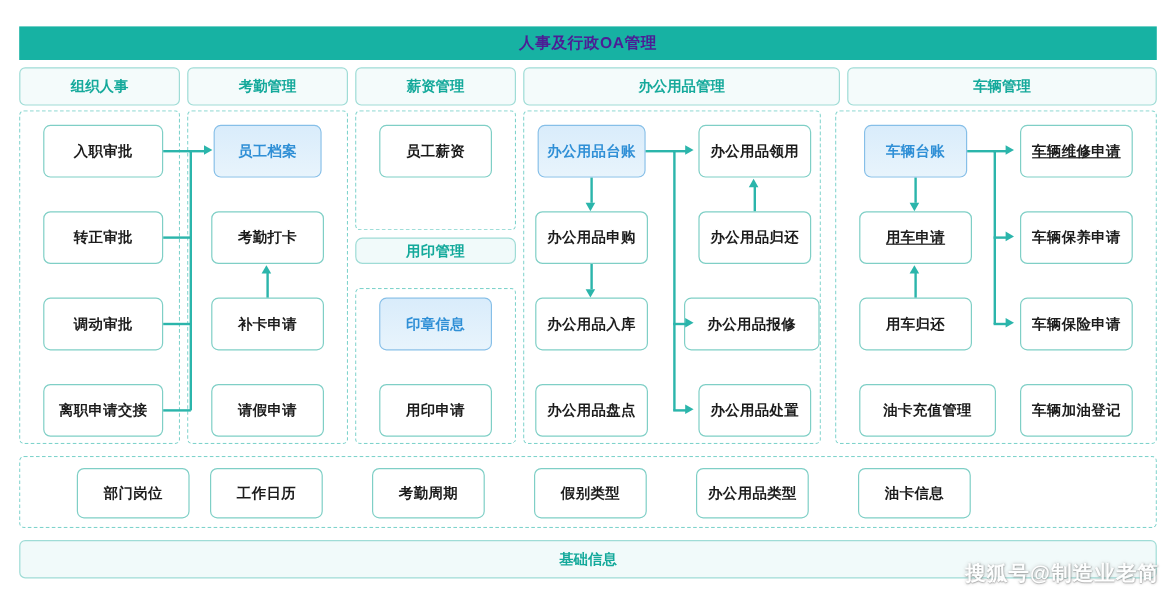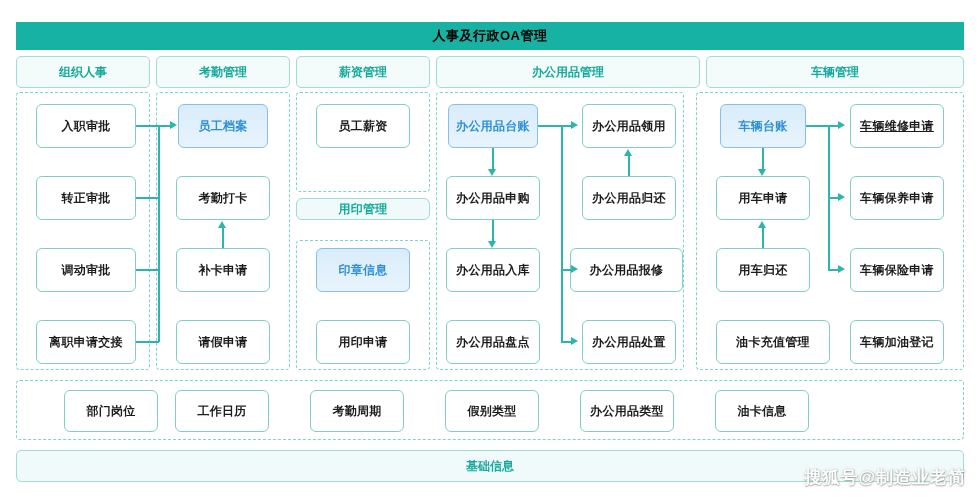--- a/index.html
+++ b/index.html
@@ -26,21 +26,21 @@
     position: absolute;
     left: 16px;
     top: 22px;
     width: 948px;
     height: 28px;
     background: #17b2a3;
     border-radius: 0;
     display: flex;
     align-items: center;
     justify-content: center;
-    color: #000000;
+    color: #4c1d95;
     font-size: 13px;
     font-weight: bold;
     letter-spacing: 0.5px;
   }
 
   
   .tab-row {
     position: absolute;
     left: 16px;
     top: 56px;
@@ -283,21 +283,21 @@
   <div class="arrow right" style="left:571px;top:265px;"></div>
   <div class="ln h" style="left:561px;top:341px;width:12px;"></div>
   <div class="arrow right" style="left:571px;top:337px;"></div>
 
   <div class="ln v" style="left:628px;top:155px;height:21px;"></div>
   <div class="arrow up" style="left:624px;top:149px;"></div>
 
   <div class="node hl" style="left:720px;top:104px;width:86px;height:44px;">
       <span>车辆台账</span>
     </div>
-  <div class="node" style="left:716px;top:176px;width:94px;height:44px;">
+  <div class="node" style="left:716px;top:176px;width:94px;height:44px;text-decoration:underline;">
       <span>用车申请</span>
     </div>
   <div class="node" style="left:716px;top:248px;width:94px;height:44px;">
       <span>用车归还</span>
     </div>
   <div class="node" style="left:716px;top:320px;width:114px;height:44px;">
       <span>油卡充值管理</span>
     </div>
 
   <div class="node" style="left:850px;top:104px;width:94px;height:44px;text-decoration:underline;">

